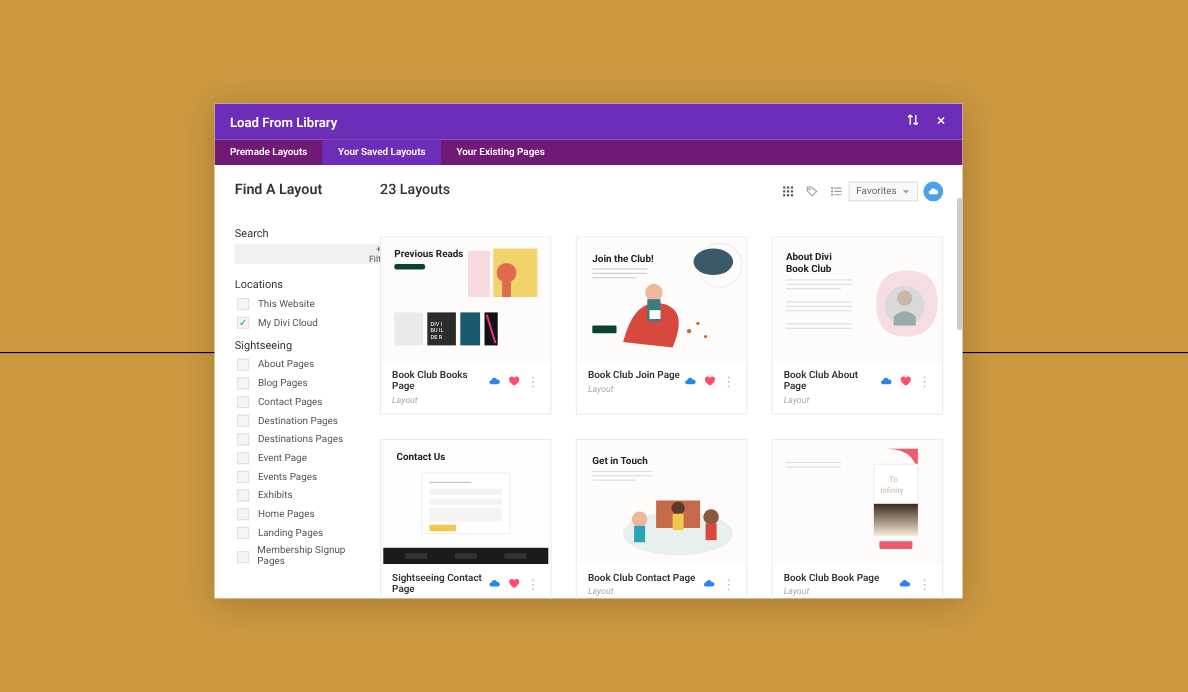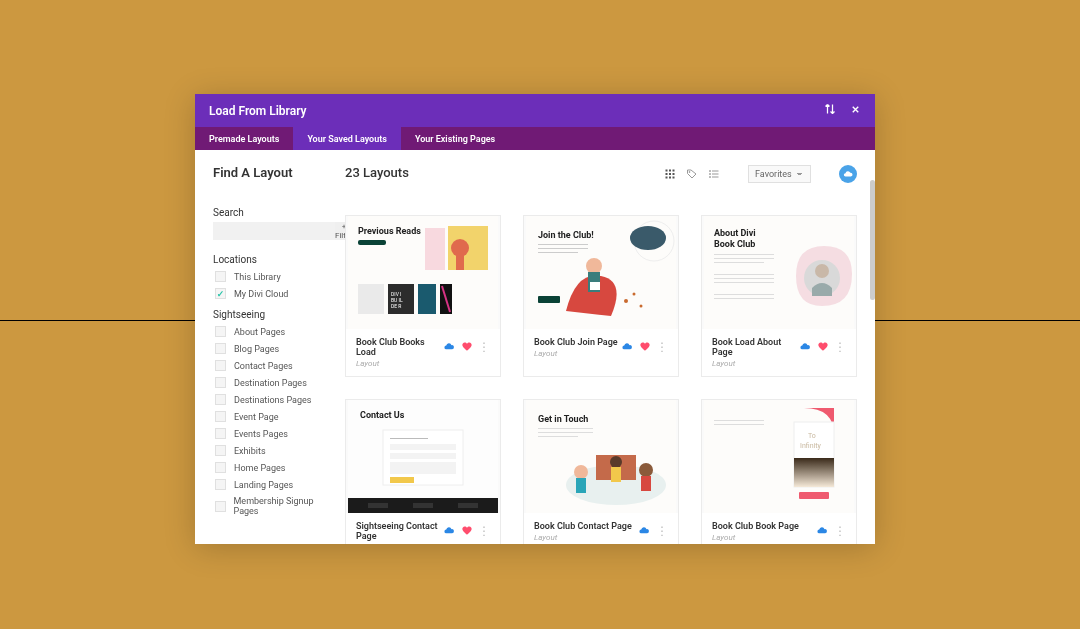--- a/index.html
+++ b/index.html
@@ -20,21 +20,21 @@
 .search-input { flex:1; height:18px; border:none; background:#f1f1f1; font-size:9px; padding:0 4px; }
 .filter-btn { width:34px; height:18px; background:#efefef; border:none; font-size:8px; color:#555; cursor:pointer; }
 .group-title { font-size:10px; color:#333; margin:10px 0 6px; }
 .chk-row { display:flex; align-items:center; gap:8px; margin-bottom:6px; padding-left:2px; cursor:pointer; }
 .chk { width:11px; height:11px; border:1px solid #e0e0e0; background:#f5f5f5; display:flex; align-items:center; justify-content:center; }
 .chk.checked::after { content:'✓'; color:#29c4a9; font-size:9px; font-weight:bold; }
 .chk-label { font-size:9px; color:#555; }
 .main { flex:1; padding:15px 18px 0 0; overflow-y:auto; position:relative; }
 .main-header { display:flex; align-items:flex-start; justify-content:space-between; margin-bottom:32px; }
 .count-title { font-size:13px; font-weight:500; color:#333; }
-.toolbar { display:flex; align-items:center; gap:28px; }
+.toolbar { display:flex; align-items:center; gap:5px; }
 .view-icons { display:flex; gap:10px; }
 .view-icon { width:12px; height:12px; display:flex; align-items:center; justify-content:center; color:#999; cursor:pointer; }
 .view-icon.active { color:#555; }
 .sort-select { height:18px; font-size:9px; border:1px solid #e0e0e0; background:#f9f9f9; color:#666; padding:0 18px 0 6px; cursor:pointer; appearance:none; background-image: linear-gradient(45deg, transparent 50%, #999 50%), linear-gradient(135deg, #999 50%, transparent 50%); background-position: calc(100% - 10px) 7px, calc(100% - 7px) 7px; background-size:3px 3px; background-repeat:no-repeat; }
 .avatar { width:18px; height:18px; border-radius:50%; background:#4aa3e8; display:flex; align-items:center; justify-content:center; cursor:pointer; }
 .avatar svg { width:10px; height:10px; }
 .grid { display:grid; grid-template-columns: repeat(3, 1fr); gap:22px; }
 .card { border:1px solid #ebebeb; display:flex; flex-direction:column; cursor:pointer; }
 .thumb { height:113px; background:#fafafa; position:relative; overflow:hidden; }
 .card-info { padding:8px 10px 8px; display:flex; justify-content:space-between; align-items:flex-start; }
@@ -82,21 +82,21 @@
       <div class="sidebar-title">Find A Layout</div>
       <div class="sidebar-label">Search</div>
       <div class="search-row">
         <input class="search-input" value="" style="">
         <button class="filter-btn">+ Filter</button>
       </div>
 
       <div class="group-title">Locations</div>
       <div class="chk-row">
         <div class="chk"></div>
-        <span class="chk-label">This Library</span>
+        <span class="chk-label">This Website</span>
       </div>
       <div class="chk-row">
         <div class="chk checked"></div>
         <span class="chk-label">My Divi Cloud</span>
       </div>
 
       <div class="group-title">Sightseeing</div>
       <div id="cat-list">
           <div class="chk-row">
             <div class="chk"></div>
@@ -205,21 +205,21 @@
                 <rect x="40" y="68" width="26" height="30" fill="#2c2c2c"></rect>
                 <text x="43" y="80" font-size="5" fill="#fff">DIV I</text>
                 <text x="43" y="86" font-size="5" fill="#fff">BU IL</text>
                 <text x="43" y="92" font-size="5" fill="#fff">DE R</text>
                 <rect x="70" y="68" width="18" height="30" fill="#1a5a6e"></rect>
                 <rect x="92" y="68" width="12" height="30" fill="#111"></rect>
                 <path d="M94 70 L102 96" stroke="#d63384" stroke-width="2"></path>
               </svg></div>
     <div class="card-info">
       <div class="card-text">
-        <div class="card-title">Book Club Books Load</div>
+        <div class="card-title">Book Club Books Page</div>
         <div class="card-sub">Layout</div>
       </div>
       <div class="card-actions">
         <span class="cloud"><svg width="14" height="11" viewBox="0 0 24 24" fill="currentColor">
                     <path d="M19 18H6a4 4 0 010-8 6 6 0 0111.5-1A4.5 4.5 0 0119 18z"></path>
                   </svg></span>
         <span class="heart"><svg width="12" height="11" viewBox="0 0 24 24" fill="currentColor">
                     <path d="M12 21s-8-5-10-11c-1-4 2-7 5-7 2 0 4 1 5 3 1-2 3-3 5-3 3 0 6 3 5 7-2 6-10 11-10 11z"></path>
                   </svg></span>
         <span class="dots">⋮</span>
@@ -273,21 +273,21 @@
                 <rect x="10" y="66" width="60" height="1" fill="#ddd"></rect>
                 <rect x="10" y="78" width="60" height="1" fill="#ddd"></rect>
                 <rect x="10" y="82" width="60" height="1" fill="#ddd"></rect>
                 <path d="M92 60 Q92 30 120 30 Q148 30 148 58 Q148 90 118 90 Q92 90 92 60" fill="#f5dde2"></path>
                 <circle cx="118" cy="62" r="18" fill="#d9d9d9"></circle>
                 <circle cx="118" cy="55" r="7" fill="#c9b8a8"></circle>
                 <path d="M108 72 Q118 62 128 72 L128 80 L108 80 Z" fill="#9aa"></path>
               </svg></div>
     <div class="card-info">
       <div class="card-text">
-        <div class="card-title">Book Load About Page</div>
+        <div class="card-title">Book Club About Page</div>
         <div class="card-sub">Layout</div>
       </div>
       <div class="card-actions">
         <span class="cloud"><svg width="14" height="11" viewBox="0 0 24 24" fill="currentColor">
                     <path d="M19 18H6a4 4 0 010-8 6 6 0 0111.5-1A4.5 4.5 0 0119 18z"></path>
                   </svg></span>
         <span class="heart"><svg width="12" height="11" viewBox="0 0 24 24" fill="currentColor">
                     <path d="M12 21s-8-5-10-11c-1-4 2-7 5-7 2 0 4 1 5 3 1-2 3-3 5-3 3 0 6 3 5 7-2 6-10 11-10 11z"></path>
                   </svg></span>
         <span class="dots">⋮</span>

